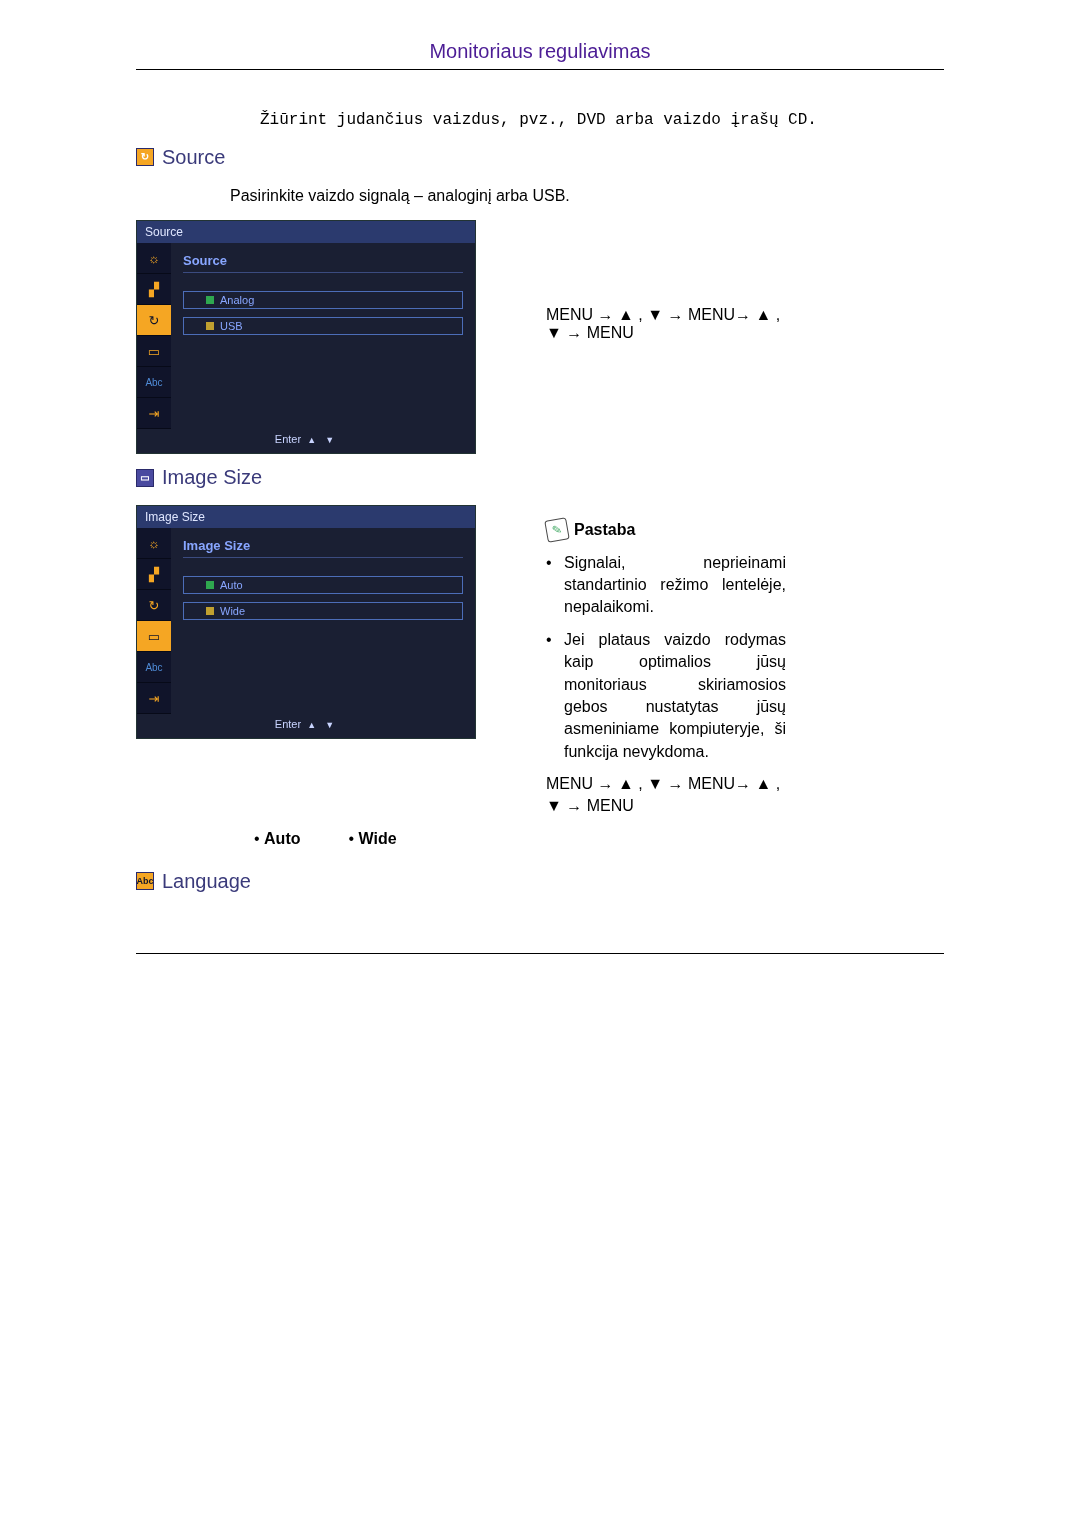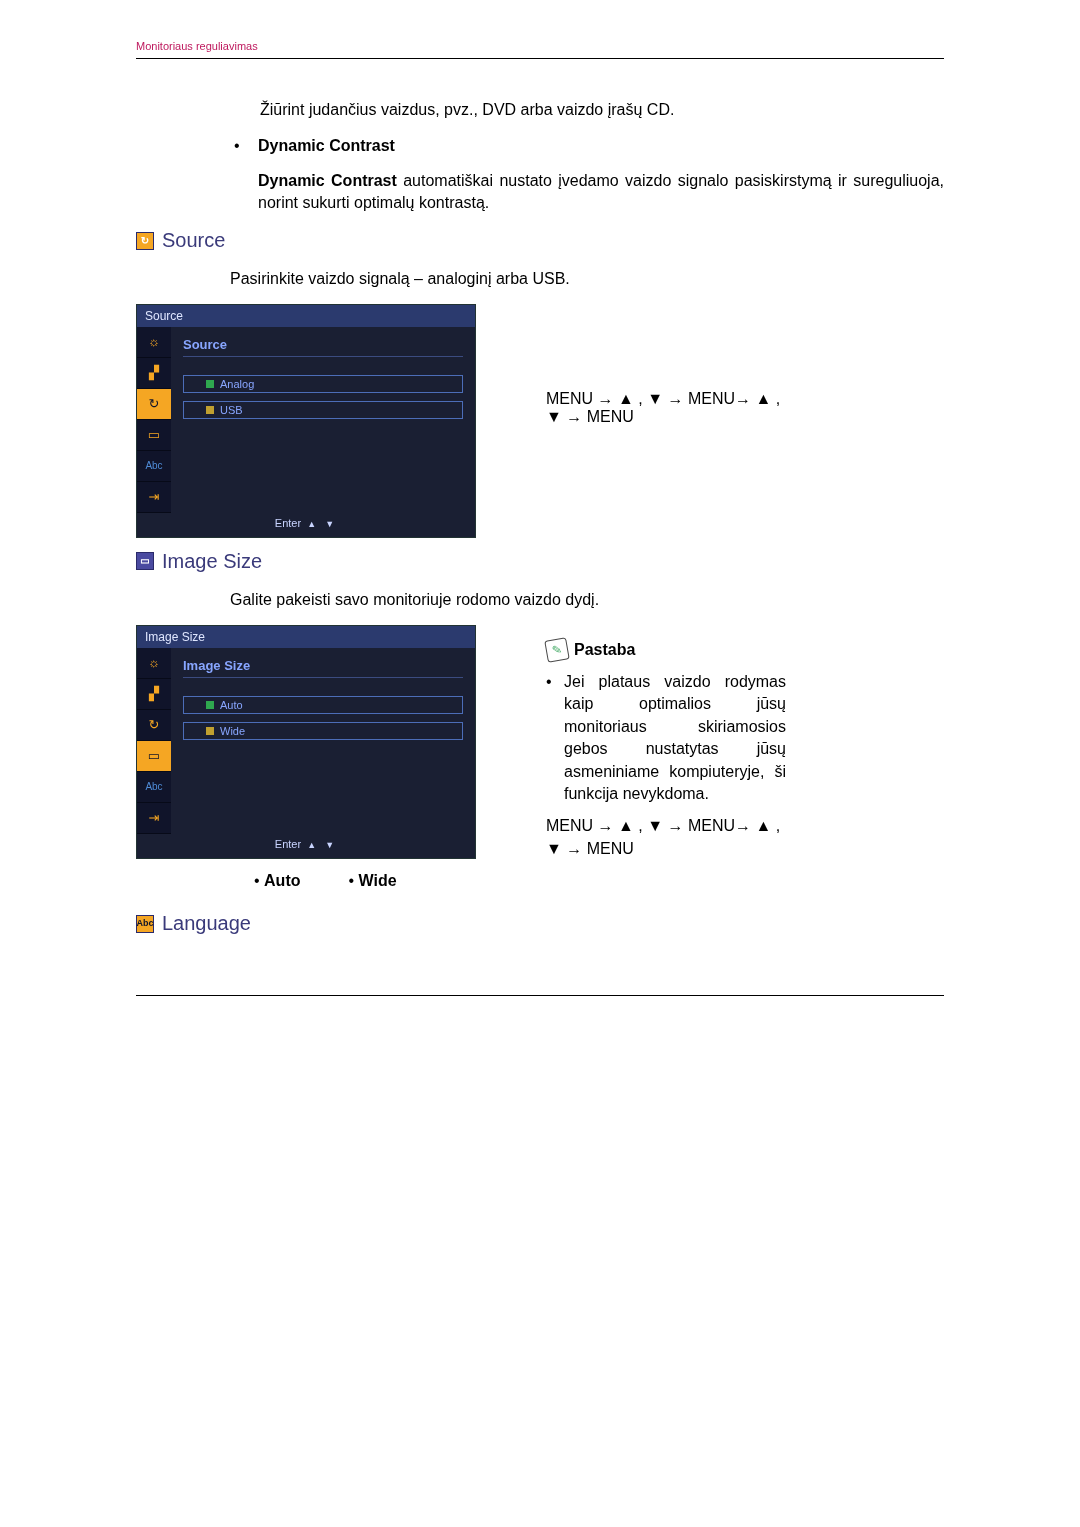--- a/index.html
+++ b/index.html
@@ -1,24 +1,24 @@
 <!DOCTYPE html>
 <html><head>
 <meta charset="utf-8">
 <style>
   body { margin: 0; background: #fff; font-family: Arial, Helvetica, sans-serif;
          font-size: 16px; color: #000; }
   .page { width: 1080px; min-height: 1527px; margin: 0 auto; position: relative;
           box-sizing: border-box; padding: 40px 136px 80px 136px; }
-  .hdr-title { font-size: 11px; color: #be185d; }
+  .hdr-title { text-align: center; font-size: 20px; color: #4c1d95; }
   .hdr-rule  { border: 0; border-top: 1px solid #000; margin: 6px 0 40px 0; }
   .ftr-rule  { border: 0; border-top: 1px solid #000; margin: 60px 0 0 0; }
 
   .body-block { padding-left: 94px; padding-right: 20px; }
-  .indent-l1 { padding-left: 124px; }
+  .indent-l1 { padding-left: 124px; font-family: Liberation Mono, monospace; }
   .para { margin: 0 0 14px 0; line-height: 1.35; text-align: justify; }
 
   ul.doc-list { list-style: none; padding-left: 94px; margin: 0 0 16px 0; }
   ul.doc-list > li { position: relative; padding-left: 28px; margin: 0 0 14px 0;
                      line-height: 1.35; text-align: justify; }
   ul.doc-list > li::before { content: "•"; position: absolute; left: 4px; top: 0;
                              font-size: 16px; }
   ul.doc-list > li .li-title { font-weight: bold; }
   ul.doc-list > li .li-body  { margin-top: 14px; }
 
@@ -82,28 +82,20 @@
 </head>
 <body>
 
 <div class="page">
 
   <div class="hdr-title">Monitoriaus reguliavimas</div>
   <hr class="hdr-rule">
 
   <p class="para indent-l1">Žiūrint judančius vaizdus, pvz., DVD arba vaizdo įrašų CD.</p>
 
-  <ul class="doc-list">
-    <li>
-      <span class="li-title">Dynamic Contrast</span>
-      <div class="li-body">
-        <b>Dynamic Contrast</b><span> automatiškai nustato įvedamo vaizdo signalo pasiskirstymą ir sureguliuoja, norint sukurti optimalų kontrastą.</span>
-      </div>
-    </li>
-  </ul>
 
   <div class="sec-title">
     <span class="sq" style="background:#f5a623;">↻</span>
     <span class="label">Source</span>
   </div>
   <p class="para body-block">Pasirinkite vaizdo signalą – analoginį arba USB.</p>
 
   <div class="osd-row">
     <div class="osd">
       <div class="osd-titlebar">Source</div>
@@ -133,21 +125,20 @@
     <div class="menu-seq">
       <div>MENU → ▲ , ▼ → MENU→ ▲ ,</div>
       <div>▼ → MENU</div>
     </div>
   </div>
 
   <div class="sec-title">
     <span class="sq" style="background:#4a4aa0;">▭</span>
     <span class="label">Image Size</span>
   </div>
-  <p class="para body-block">Galite pakeisti savo monitoriuje rodomo vaizdo dydį.</p>
 
   <div class="osd-row">
     <div class="osd">
       <div class="osd-titlebar">Image Size</div>
       <div class="osd-body">
         <div class="osd-icons">
           <div class="osd-ico">☼</div>
           <div class="osd-ico">▞</div>
           <div class="osd-ico">↻</div>
           <div class="osd-ico active">▭</div>
@@ -167,20 +158,21 @@
         <span class="tri">▼</span>
       </div>
     </div>
 
     <div class="note-card">
       <div class="note-title">
         <span class="nicon">✎</span>
         <span class="ntxt">Pastaba</span>
       </div>
       <ul>
+        <li>Signalai, neprieinami standartinio režimo lentelėje, nepalaikomi.</li>
         <li>Jei plataus vaizdo rodymas kaip optimalios jūsų monitoriaus skiriamosios gebos nustatytas jūsų asmeniniame kompiuteryje, ši funkcija nevykdoma.</li>
       </ul>
       <div class="seq menu-seq-imagesize">
         <div>MENU → ▲ , ▼ → MENU→ ▲ ,</div>
         <div>▼ → MENU</div>
       </div>
     </div>
   </div>
 
   <div class="opt-inline">

